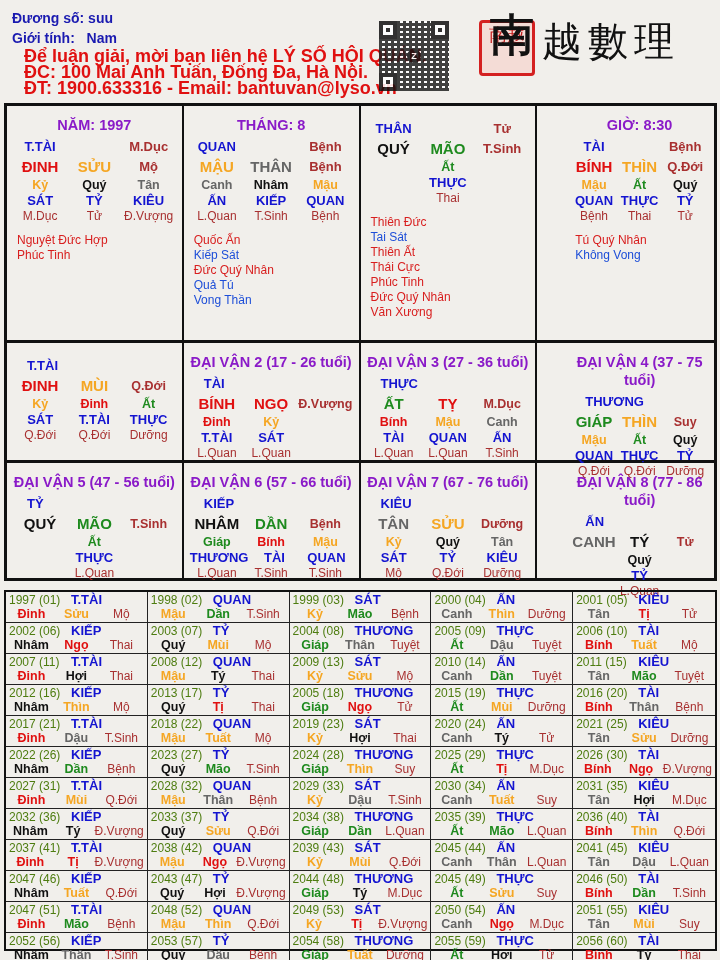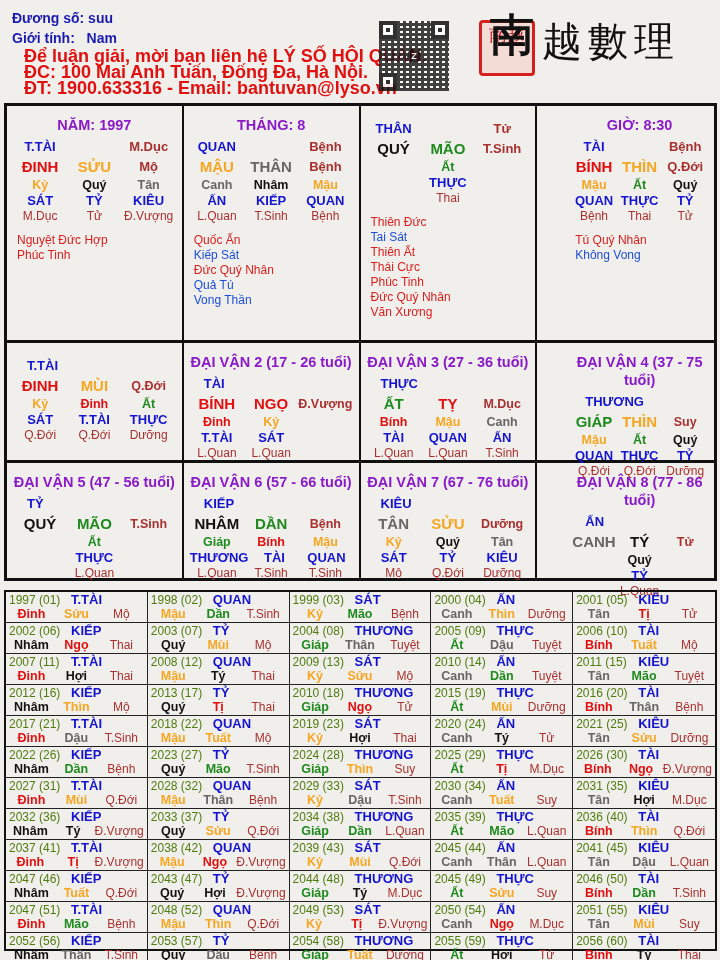--- a/index.html
+++ b/index.html
@@ -656,21 +656,21 @@
         <span class="agod">TỶ</span>
       </div>
       <div class="arow2">
         <span class="ac c-black">Quý</span>
         <span class="ad c-red">Tị</span>
         <span class="as">Thai</span>
       </div>
     </div>
     <div class="acell">
       <div class="arow1">
-        <span class="ayear">2010 (18)</span>
+        <span class="ayear">2005 (18)</span>
         <span class="agod">THƯƠNG</span>
       </div>
       <div class="arow2">
         <span class="ac c-green">Giáp</span>
         <span class="ad c-red">Ngọ</span>
         <span class="as">Tử</span>
       </div>
     </div>
     <div class="acell">
       <div class="arow1">

